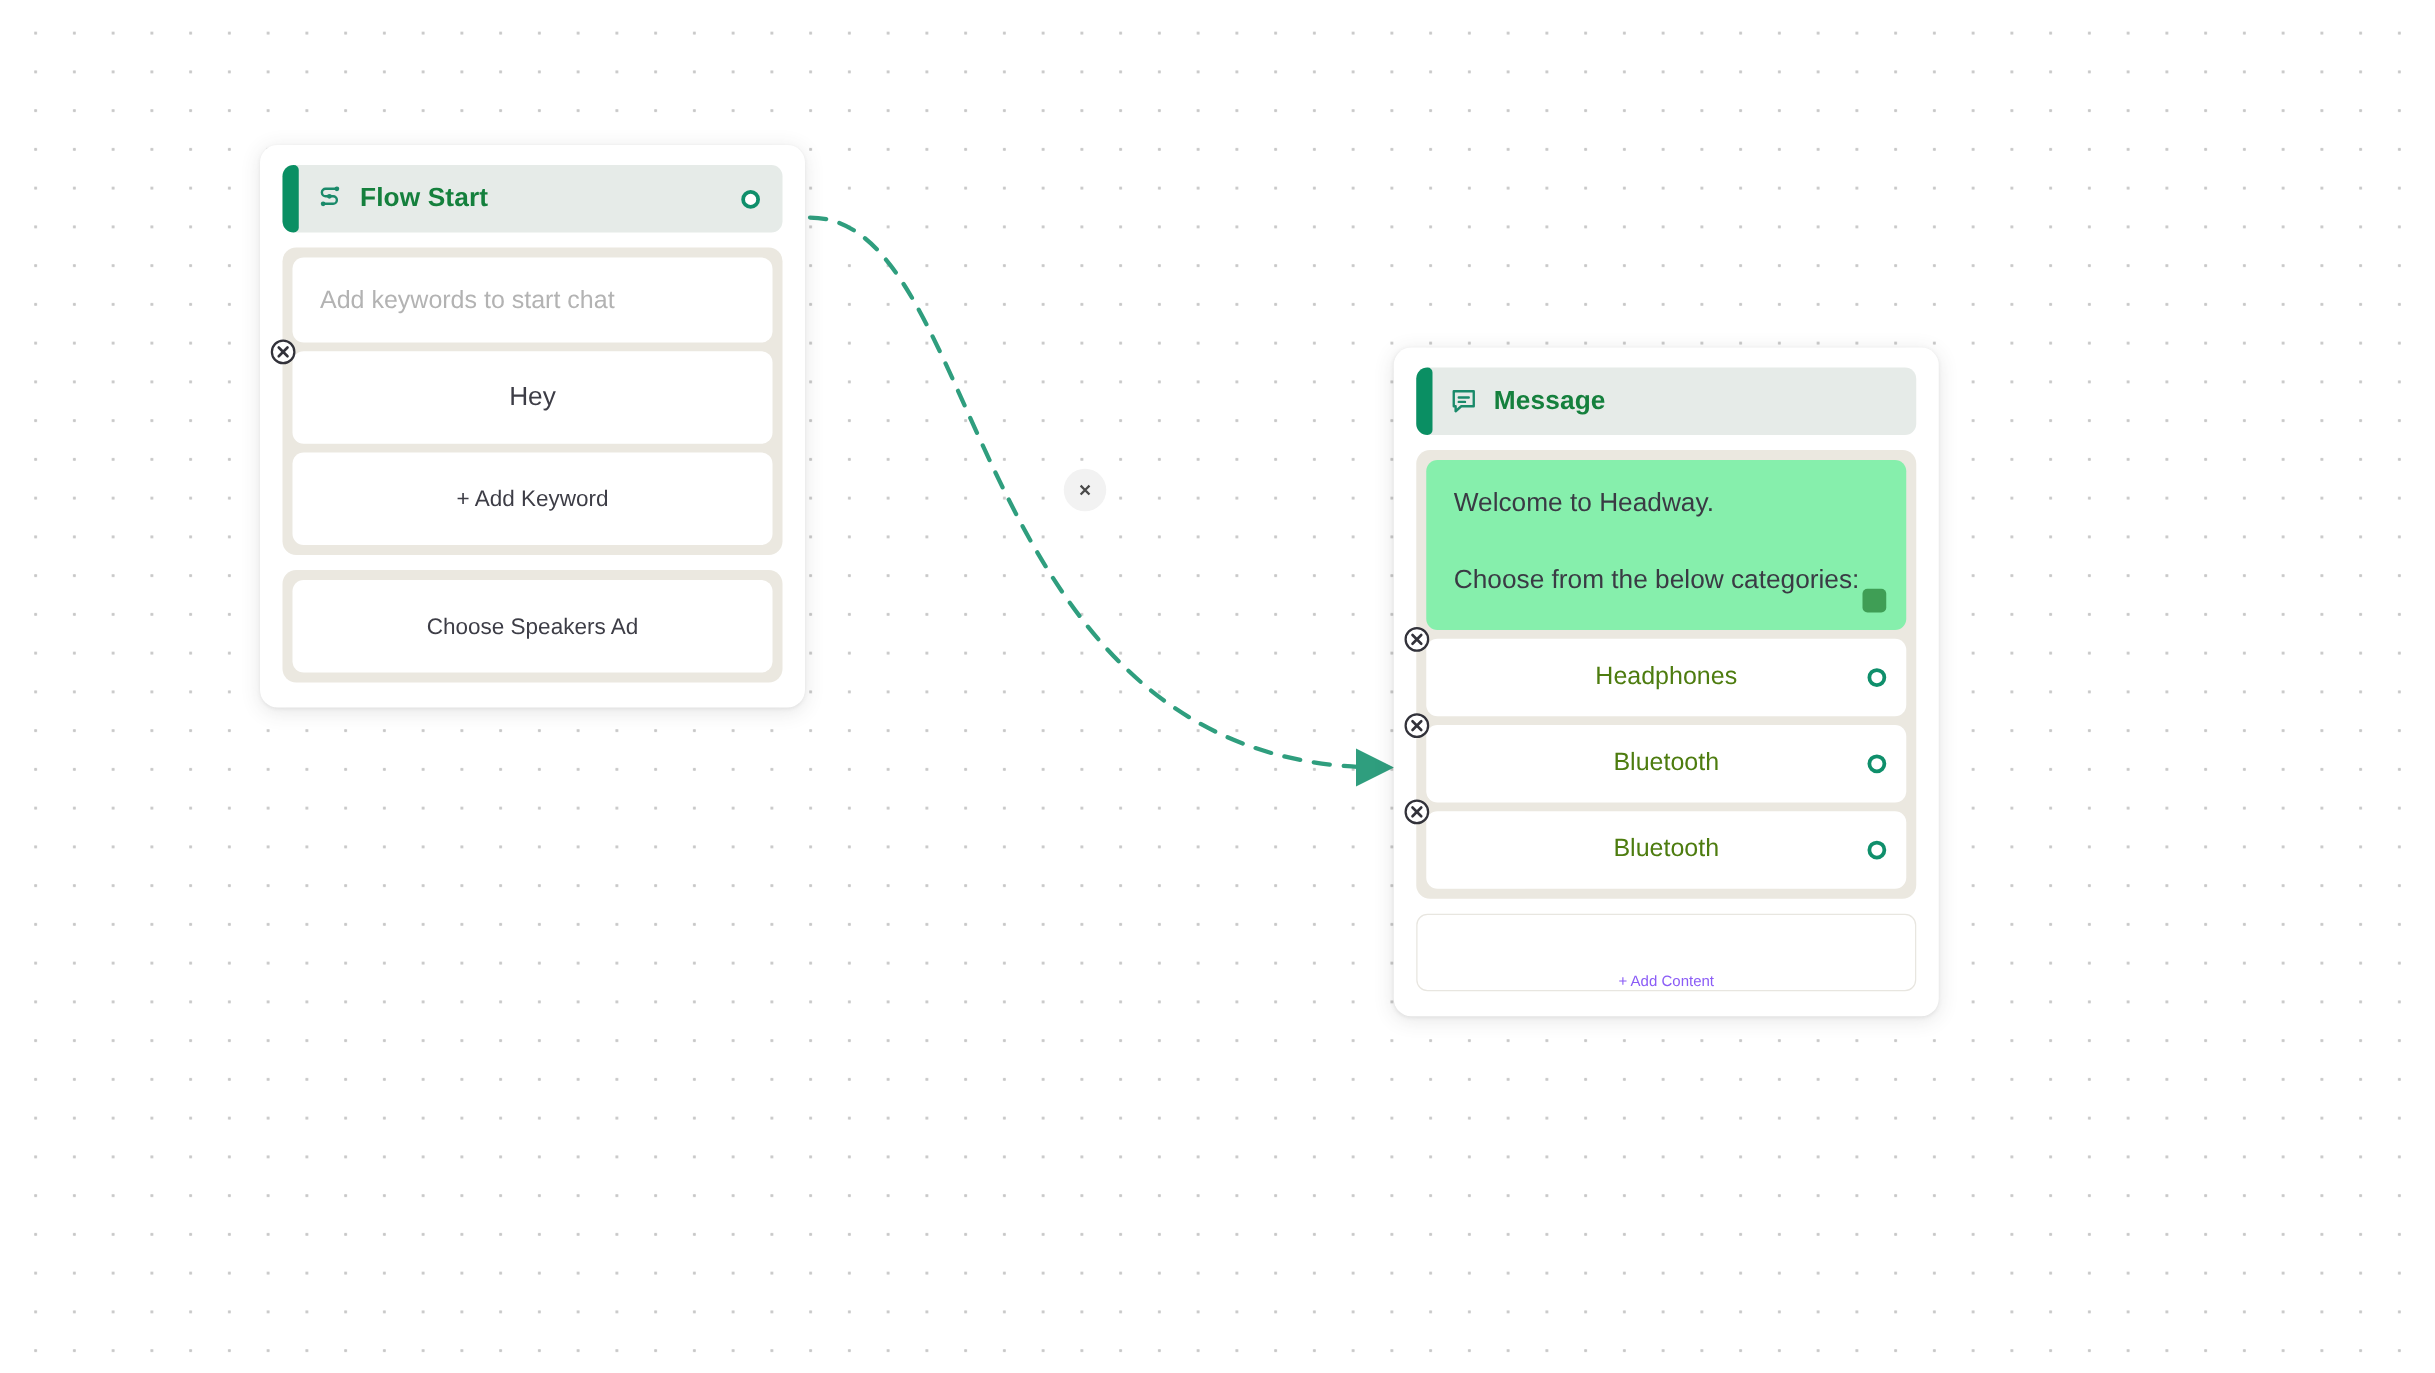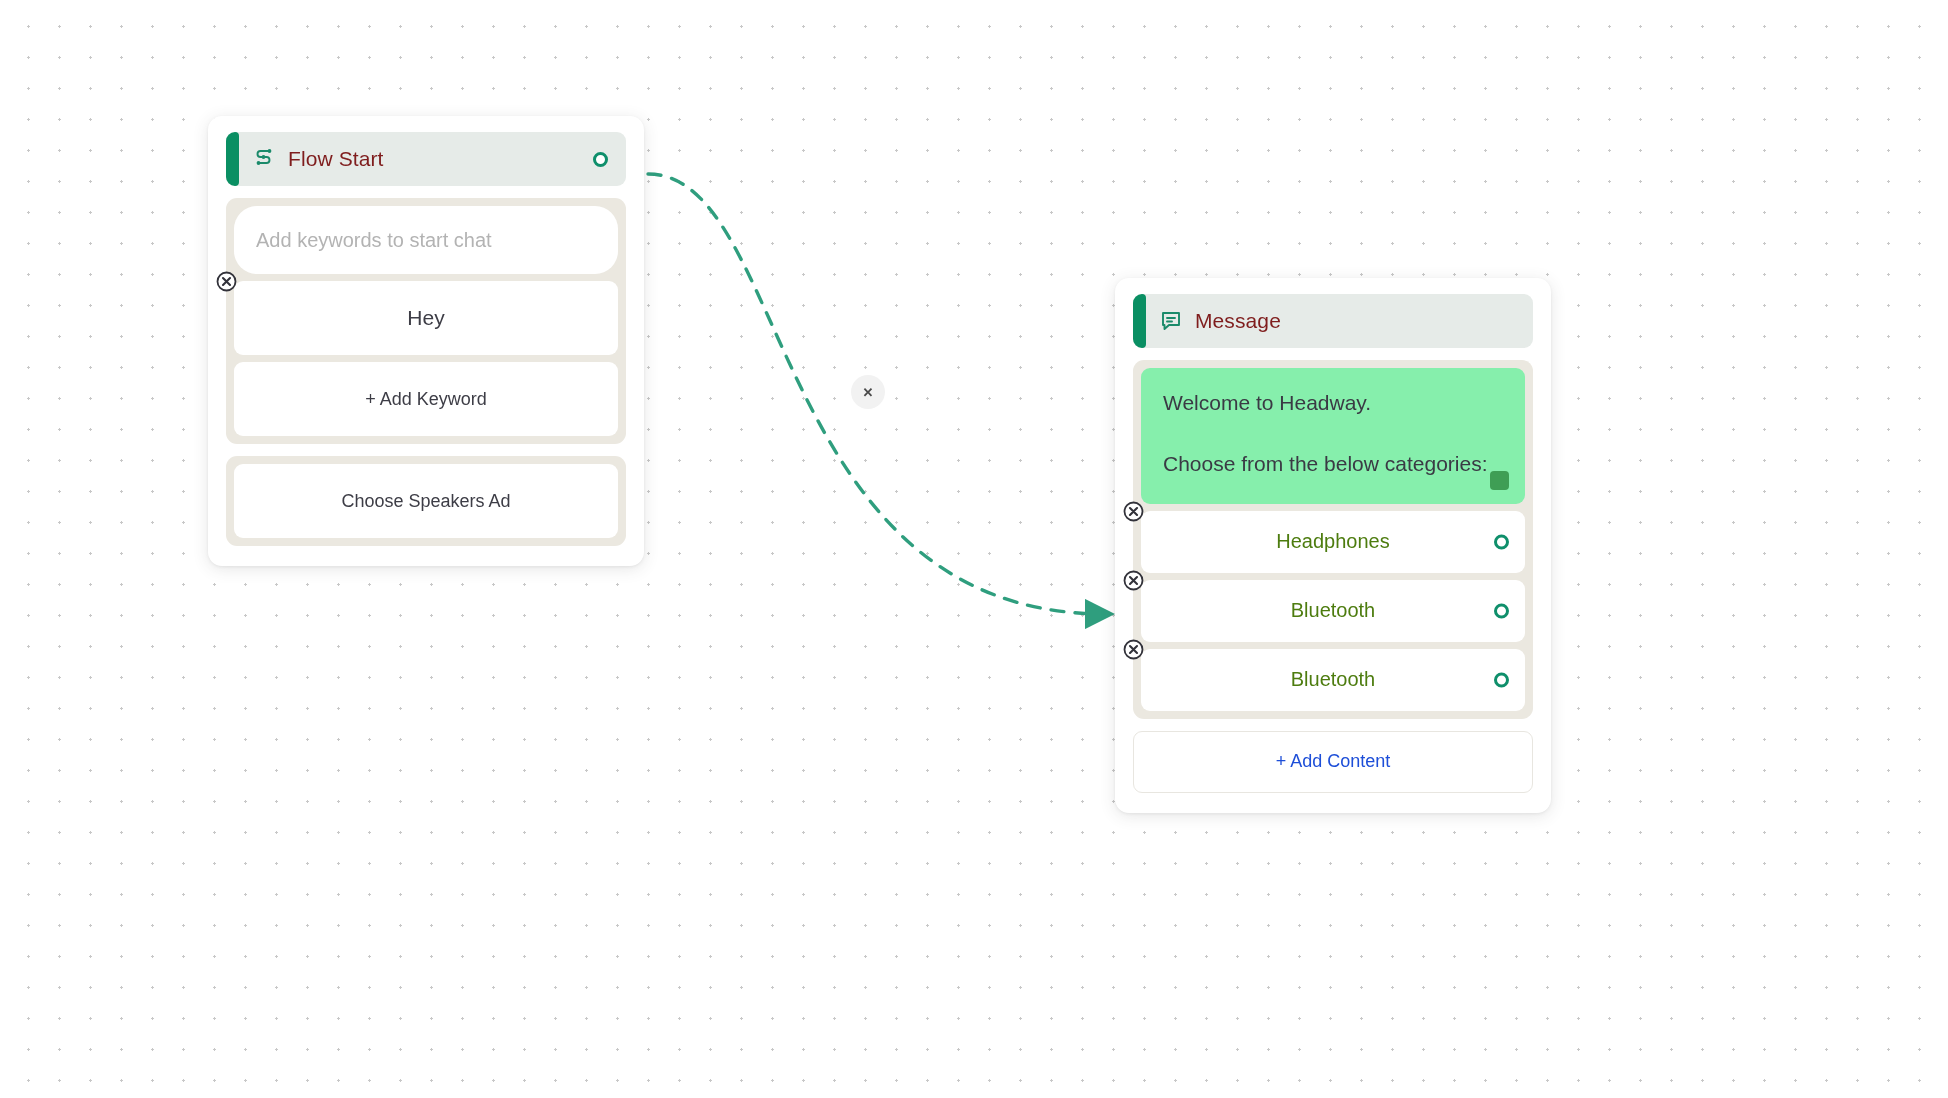--- a/index.html
+++ b/index.html
@@ -68,22 +68,22 @@
   }
 
   .node-header .hdr-icon {
     display: flex;
     align-items: center;
     margin-right: 12px;
   }
 
   .node-title {
     font-size: 21px;
-    font-weight: normal;
-    color: #7f1d1d;
+    font-weight: bold;
+    color: #15803d;
     letter-spacing: 0.1px;
     white-space: nowrap;
   }
 
   .port {
     width: 15px;
     height: 15px;
     border-radius: 50%;
     border: 3px solid #0f8f6b;
     background: #ffffff;
@@ -114,21 +114,20 @@
     font-size: 18px;
     color: #3d3d46;
   }
 
   .row.placeholder-row {
     color: #b3b3b3;
     justify-content: flex-start;
     padding-left: 22px;
     font-size: 20px;
     min-height: 68px;
-    border-radius: 23px;
   }
 
   .row.tall { min-height: 74px; }
 
   
   .close-badge {
     position: absolute;
     left: -18px;
     top: -10px;
     width: 21px;
@@ -148,24 +147,24 @@
     font-size: 20px;
   }
 
   
   .outer-btn {
     background: #ffffff;
     border: 1px solid #e8e6e0;
     border-radius: 9px;
     min-height: 62px;
     display: flex;
-    align-items: center;
+    align-items: flex-end;
     justify-content: center;
-    font-size: 18px;
-    color: #1d4ed8;
+    font-size: 12px;
+    color: #8b5cf6;
     margin-top: 12px;
   }
 
   
   .msg-body {
     background: #86efac;
     border-radius: 9px;
     padding: 22px 22px 26px 22px;
     position: relative;
   }

